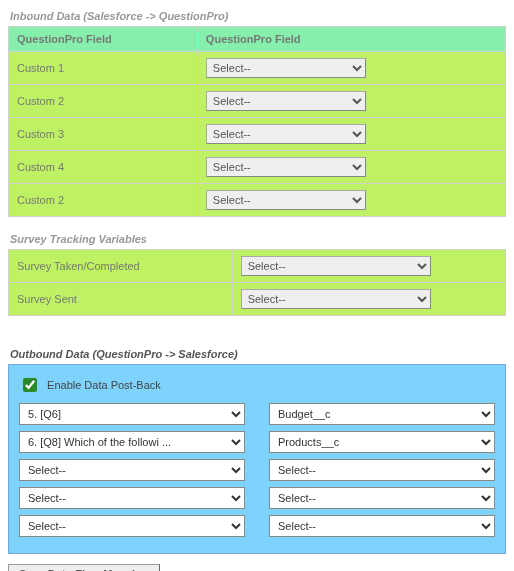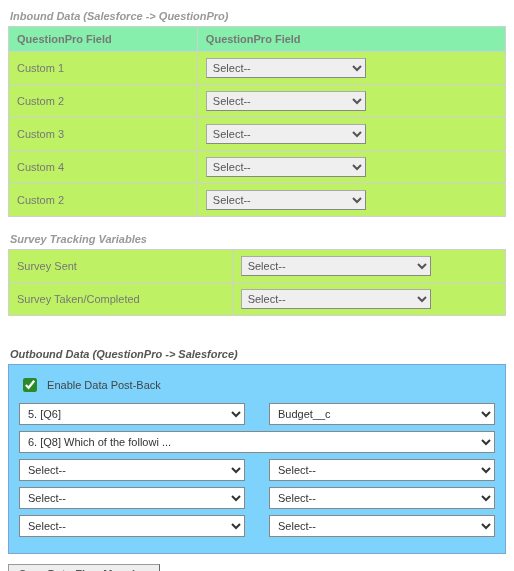--- a/index.html
+++ b/index.html
@@ -143,25 +143,25 @@
   </tr>
 </tbody>
   </table>
 
 <div class="spacer"></div>
 
 <div class="section-title">Survey Tracking Variables</div>
 <table class="grid-table">
   <tbody>
       <tr>
-    <td style="width:45%">Survey Sent</td>
+    <td>Survey Taken/Completed</td>
     <td><select class="select-flat wide"><option>Select--</option></select></td>
   </tr>
   <tr>
-    <td>Survey Taken/Completed</td>
+    <td style="width:45%">Survey Sent</td>
     <td><select class="select-flat wide"><option>Select--</option></select></td>
   </tr>
 </tbody>
   </table>
 
 <div class="spacer"></div>
 <div class="spacer"></div>
 
 <div class="outbound-wrap">
   <div class="section-title dark">Outbound Data (QuestionPro -&gt; Salesforce)</div>
@@ -169,20 +169,21 @@
     <div class="checkbox-row">
       <input type="checkbox" checked="" style="">
       <label>Enable Data Post-Back</label>
     </div>
     <div class="mapping-row">
       <select class="select-out"><option>5. [Q6]</option></select>
       <select class="select-out"><option>Budget__c</option></select>
     </div>
     <div class="mapping-row">
       <select class="select-out"><option>6. [Q8] Which of the followi ...</option></select>
+      <select class="select-out"><option>Products__c</option></select>
     </div>
     <div class="mapping-row">
       <select class="select-out"><option>Select--</option></select>
       <select class="select-out"><option>Select--</option></select>
     </div>
     <div class="mapping-row">
       <select class="select-out"><option>Select--</option></select>
       <select class="select-out"><option>Select--</option></select>
     </div>
     <div class="mapping-row">

